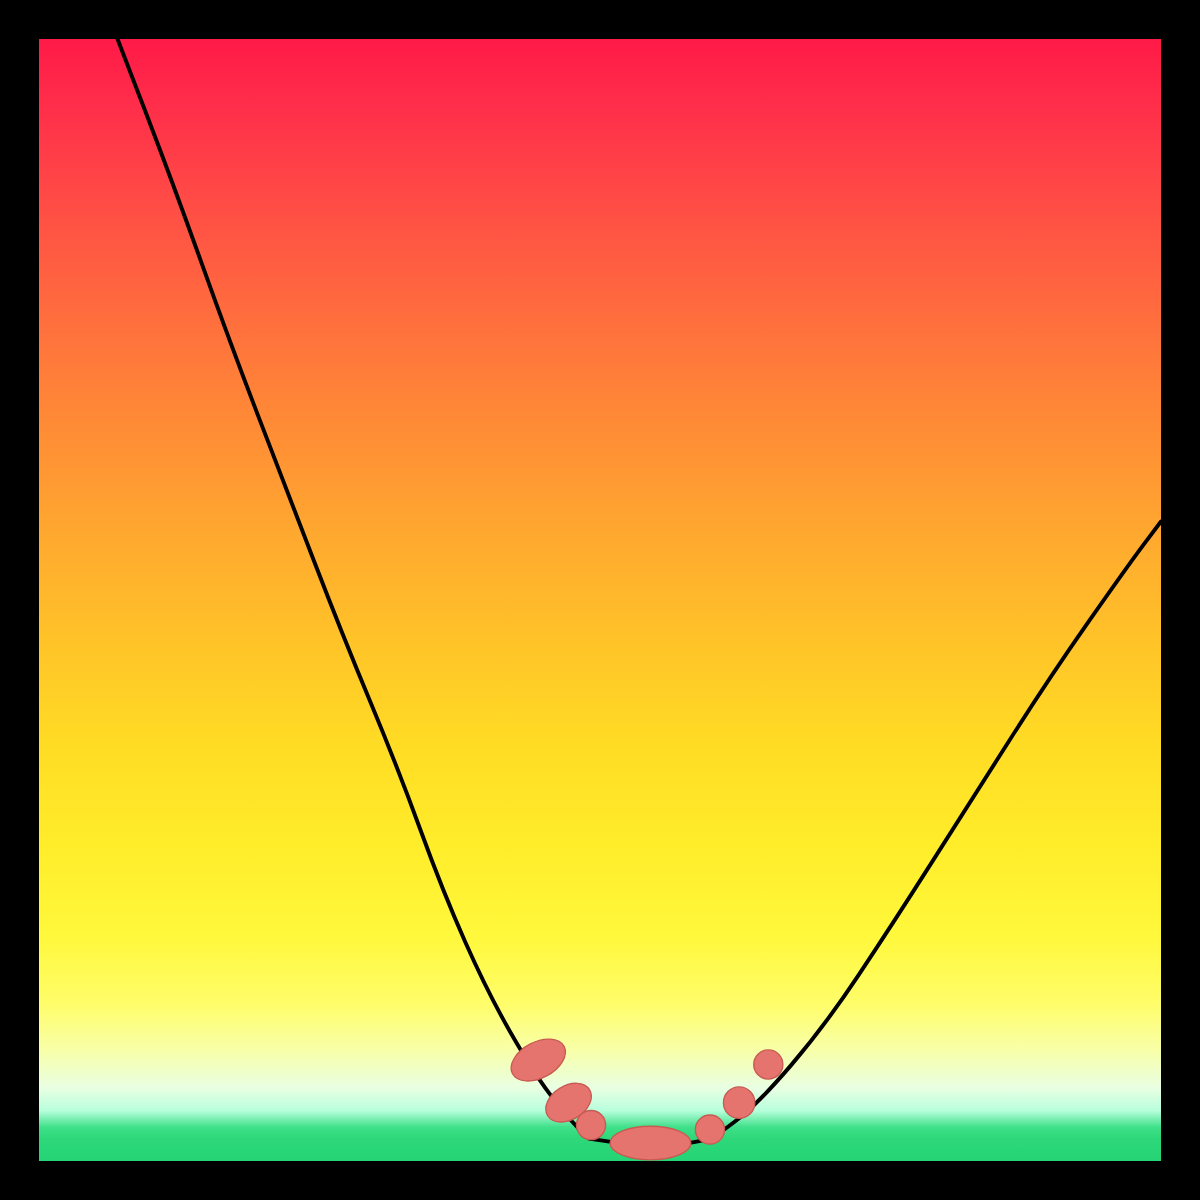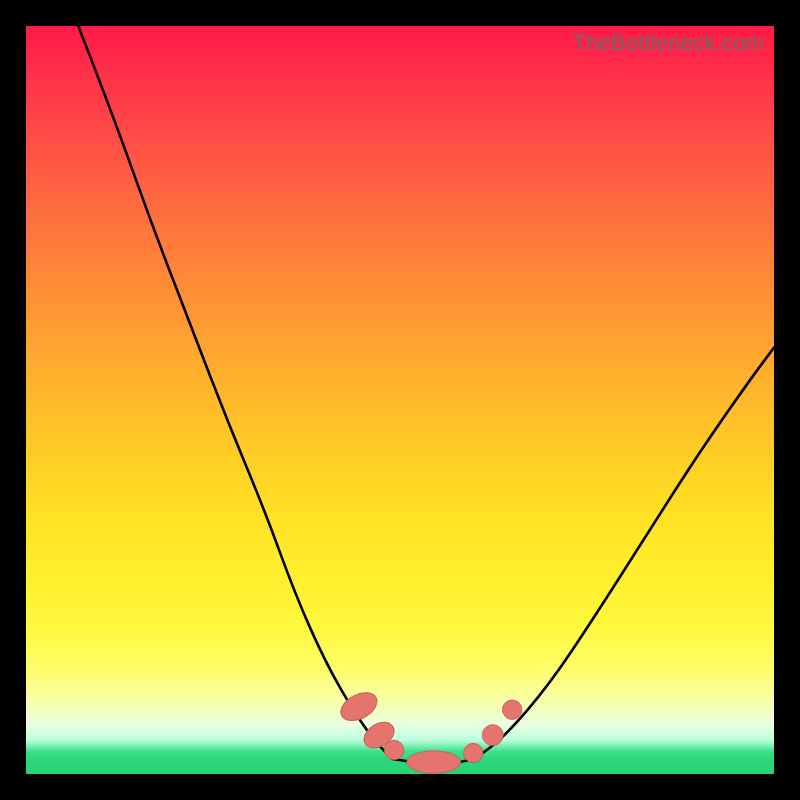--- a/index.html
+++ b/index.html
@@ -58,21 +58,20 @@
     top: 0;
     width: 748px;
     height: 748px;
   }
 </style>
 </head>
 <body>
 
 <div class="frame">
   <div class="plot">
-    <div class="watermark">TheBottleneck.com</div>
     <svg class="curve" viewBox="0 0 100 100" preserveAspectRatio="none">
       <g id="curve-layer">
           <path d="M 7 0 Q 7 0 9.5 6.5 Q 12 13 14.5 20 Q 17 27 19.5 33.5 Q 22 40 24.5 46.5 Q 27 53 29.5 59 Q 32 65 34 70.5 Q 36 76 38 80.5 Q 40 85 42 88.5 Q 44 92 45.5 94 Q 47 96 48 97 Q 49 98 49 98 Q 49 98 51 98.3 Q 53 98.6 55 98.6 Q 57 98.6 58.5 98.3 Q 60 98 60 98 Q 60 98 62 96.5 Q 64 95 67 91.5 Q 70 88 73 83.5 Q 76 79 79.5 73.5 Q 83 68 86.5 62.5 Q 90 57 93.5 52 Q 97 47 98.5 45 L 100 43" fill="none" stroke="#000000" stroke-width="0.35" stroke-linecap="round" stroke-linejoin="round" vector-effect="non-scaling-stroke" style="stroke-width: 2.6px;"></path>
         </g>
       <g id="marker-layer">
           <ellipse cx="44.5" cy="91" rx="1.6" ry="2.6" transform="rotate(62 44.5 91)" fill="#e4746d" stroke="#c95a53" stroke-width="0.12"></ellipse>
           <ellipse cx="47.2" cy="94.8" rx="1.5" ry="2.2" transform="rotate(58 47.2 94.8)" fill="#e4746d" stroke="#c95a53" stroke-width="0.12"></ellipse>
           <circle cx="49.2" cy="96.8" r="1.3" fill="#e4746d" stroke="#c95a53" stroke-width="0.12"></circle>
           <ellipse cx="54.5" cy="98.4" rx="3.6" ry="1.5" fill="#e4746d" stroke="#c95a53" stroke-width="0.12"></ellipse>
           <circle cx="59.8" cy="97.2" r="1.3" fill="#e4746d" stroke="#c95a53" stroke-width="0.12"></circle>

